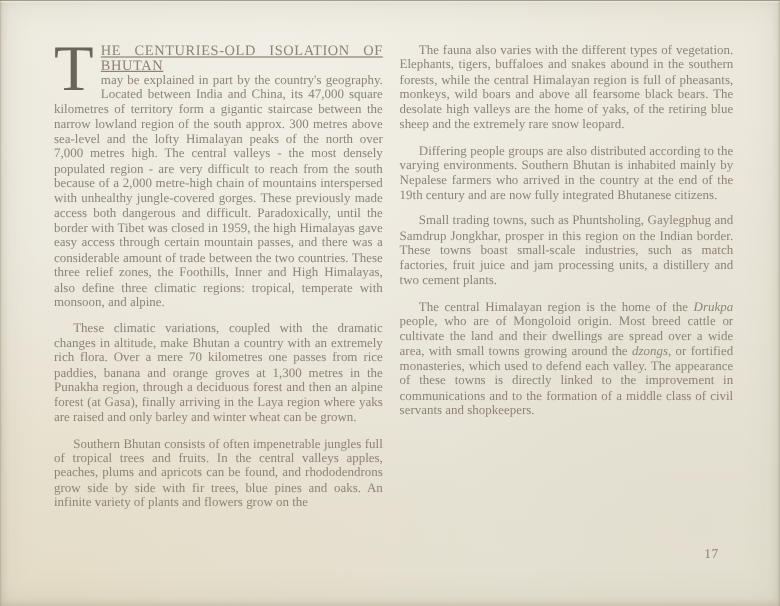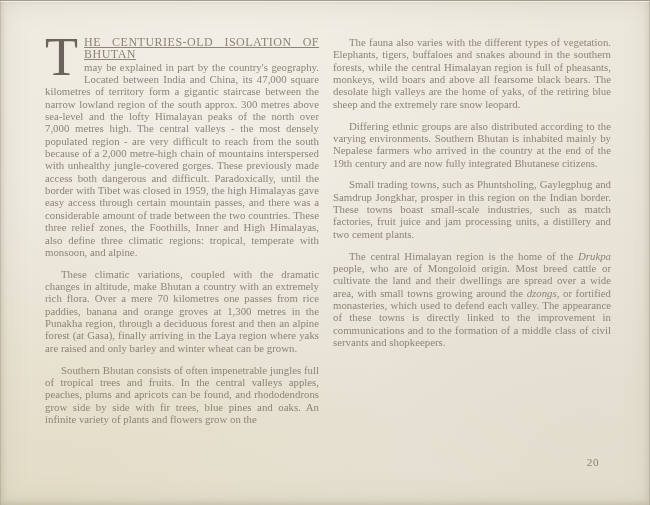--- a/index.html
+++ b/index.html
@@ -92,20 +92,20 @@
   <div class="edge-right-dark"></div>
 
   <div class="columns">
     <div class="col col-left">
         <p><span class="dropcap">T</span><span class="caps-line">HE CENTURIES-OLD ISOLATION OF BHUTAN</span><span>may be explained in part by the country's geography. Located between India and China, its 47,000 square kilometres of territory form a gigantic staircase between the narrow lowland region of the south approx. 300 metres above sea-level and the lofty Himalayan peaks of the north over 7,000 metres high. The central valleys - the most densely populated region - are very difficult to reach from the south because of a 2,000 metre-high chain of mountains interspersed with unhealthy jungle-covered gorges. These previously made access both dangerous and difficult. Paradoxically, until the border with Tibet was closed in 1959, the high Himalayas gave easy access through certain mountain passes, and there was a considerable amount of trade between the two countries. These three relief zones, the Foothills, Inner and High Himalayas, also define three climatic regions: tropical, temperate with monsoon, and alpine.</span></p>
         <p class="indent"><span>These climatic variations, coupled with the dramatic changes in altitude, make Bhutan a country with an extremely rich flora. Over a mere 70 kilometres one passes from rice paddies, banana and orange groves at 1,300 metres in the Punakha region, through a deciduous forest and then an alpine forest (at Gasa), finally arriving in the Laya region where yaks are raised and only barley and winter wheat can be grown.</span></p>
         <p class="indent"><span>Southern Bhutan consists of often impenetrable jungles full of tropical trees and fruits. In the central valleys apples, peaches, plums and apricots can be found, and rhododendrons grow side by side with fir trees, blue pines and oaks. An infinite variety of plants and flowers grow on the</span></p>
       </div>
     <div class="col col-right">
         <p class="indent"><span>The fauna also varies with the different types of vegetation. Elephants, tigers, buffaloes and snakes abound in the southern forests, while the central Himalayan region is full of pheasants, monkeys, wild boars and above all fearsome black bears. The desolate high valleys are the home of yaks, of the retiring blue sheep and the extremely rare snow leopard.</span></p>
-        <p class="indent"><span>Differing ethnic groups are also distributed according to the varying environments. Southern Bhutan is inhabited mainly by Nepalese farmers who arrived in the country at the end of the 19th century and are now fully integrated Bhutanese citizens.</span></p>
+        <p class="indent"><span>Differing people groups are also distributed according to the varying environments. Southern Bhutan is inhabited mainly by Nepalese farmers who arrived in the country at the end of the 19th century and are now fully integrated Bhutanese citizens.</span></p>
         <p class="indent"><span>Small trading towns, such as Phuntsholing, Gaylegphug and Samdrup Jongkhar, prosper in this region on the Indian border. These towns boast small-scale industries, such as match factories, fruit juice and jam processing units, a distillery and two cement plants.</span></p>
         <p class="indent"><span>The central Himalayan region is the home of the </span><span class="seg-italic">Drukpa</span><span> people, who are of Mongoloid origin. Most breed cattle or cultivate the land and their dwellings are spread over a wide area, with small towns growing around the </span><span class="seg-italic">dzongs</span><span>, or fortified monasteries, which used to defend each valley. The appearance of these towns is directly linked to the improvement in communications and to the formation of a middle class of civil servants and shopkeepers.</span></p>
       </div>
   </div>
 
-  <div class="pagenum">20</div>
+  <div class="pagenum">17</div>
 </div>
 
 </body></html>

